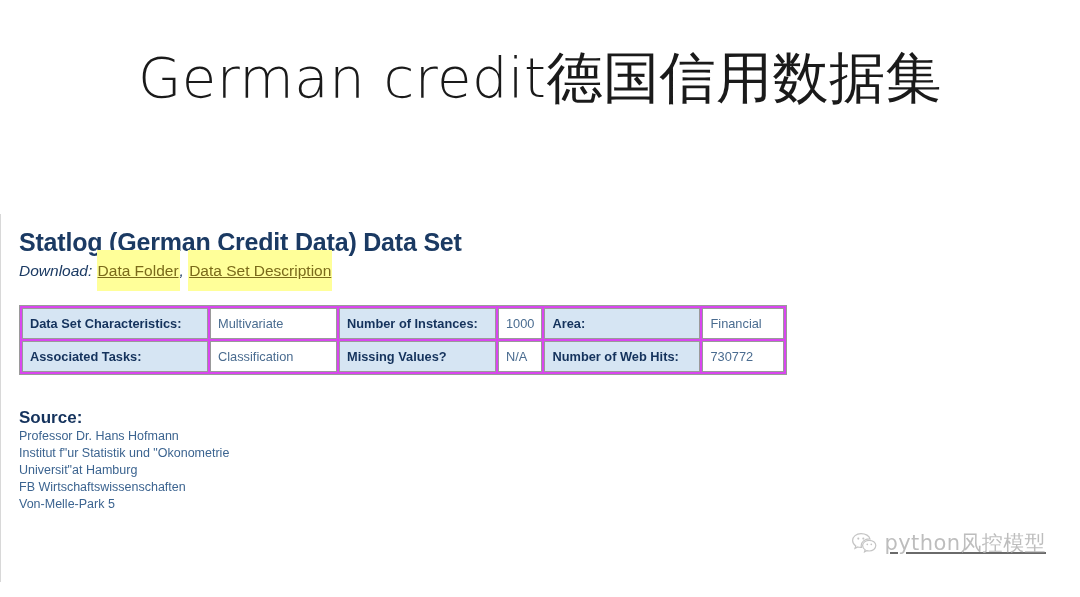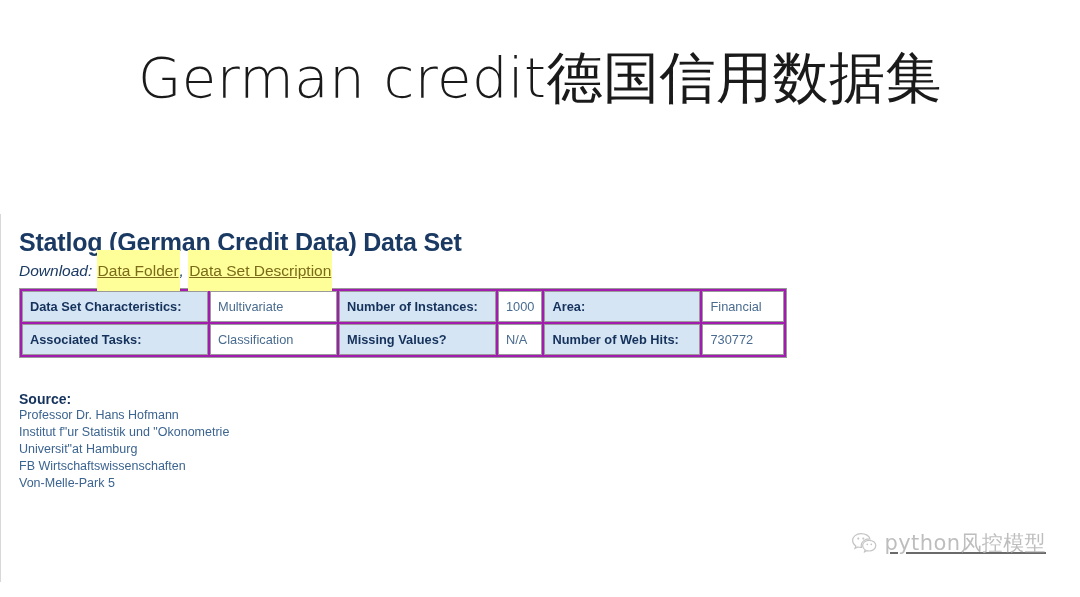--- a/index.html
+++ b/index.html
@@ -91,26 +91,26 @@
     line-height: 1.35;
     white-space: nowrap;
   }
   .abstract b {
     color: #1b3a63;
     font-weight: bold;
   }
 
   
   .attr-table {
-    margin-top: 7px;
+    margin-top: 24px;
     border-collapse: separate;
     border-spacing: 2px;
     table-layout: fixed;
     border: 1px solid #9a9a9a;
-    background: #a21caf;
+    background: #d946ef;
   }
   .attr-table td {
     border: 1px solid #9a9a9a;
     font-size: 12.8px;
     padding: 5px 7px;
     vertical-align: middle;
     height: 19px;
     overflow: hidden;
     white-space: nowrap;
   }
@@ -129,21 +129,21 @@
   .c-lbl1 { width: 186px; }
   .c-val1 { width: 127px; }
   .c-lbl2 { width: 157px; }
   .c-val2 { width: 38px; }
   .c-lbl3 { width: 156px; }
   .c-val3 { width: 82px; }
 
   
   .source-title {
     margin-top: 33px;
-    font-size: 14px;
+    font-size: 17px;
     font-weight: bold;
     color: #14325c;
   }
   .source-body {
     font-size: 12.5px;
     color: #3c6490;
     line-height: 1.37;
   }
   .source-body div { white-space: nowrap; }
 

